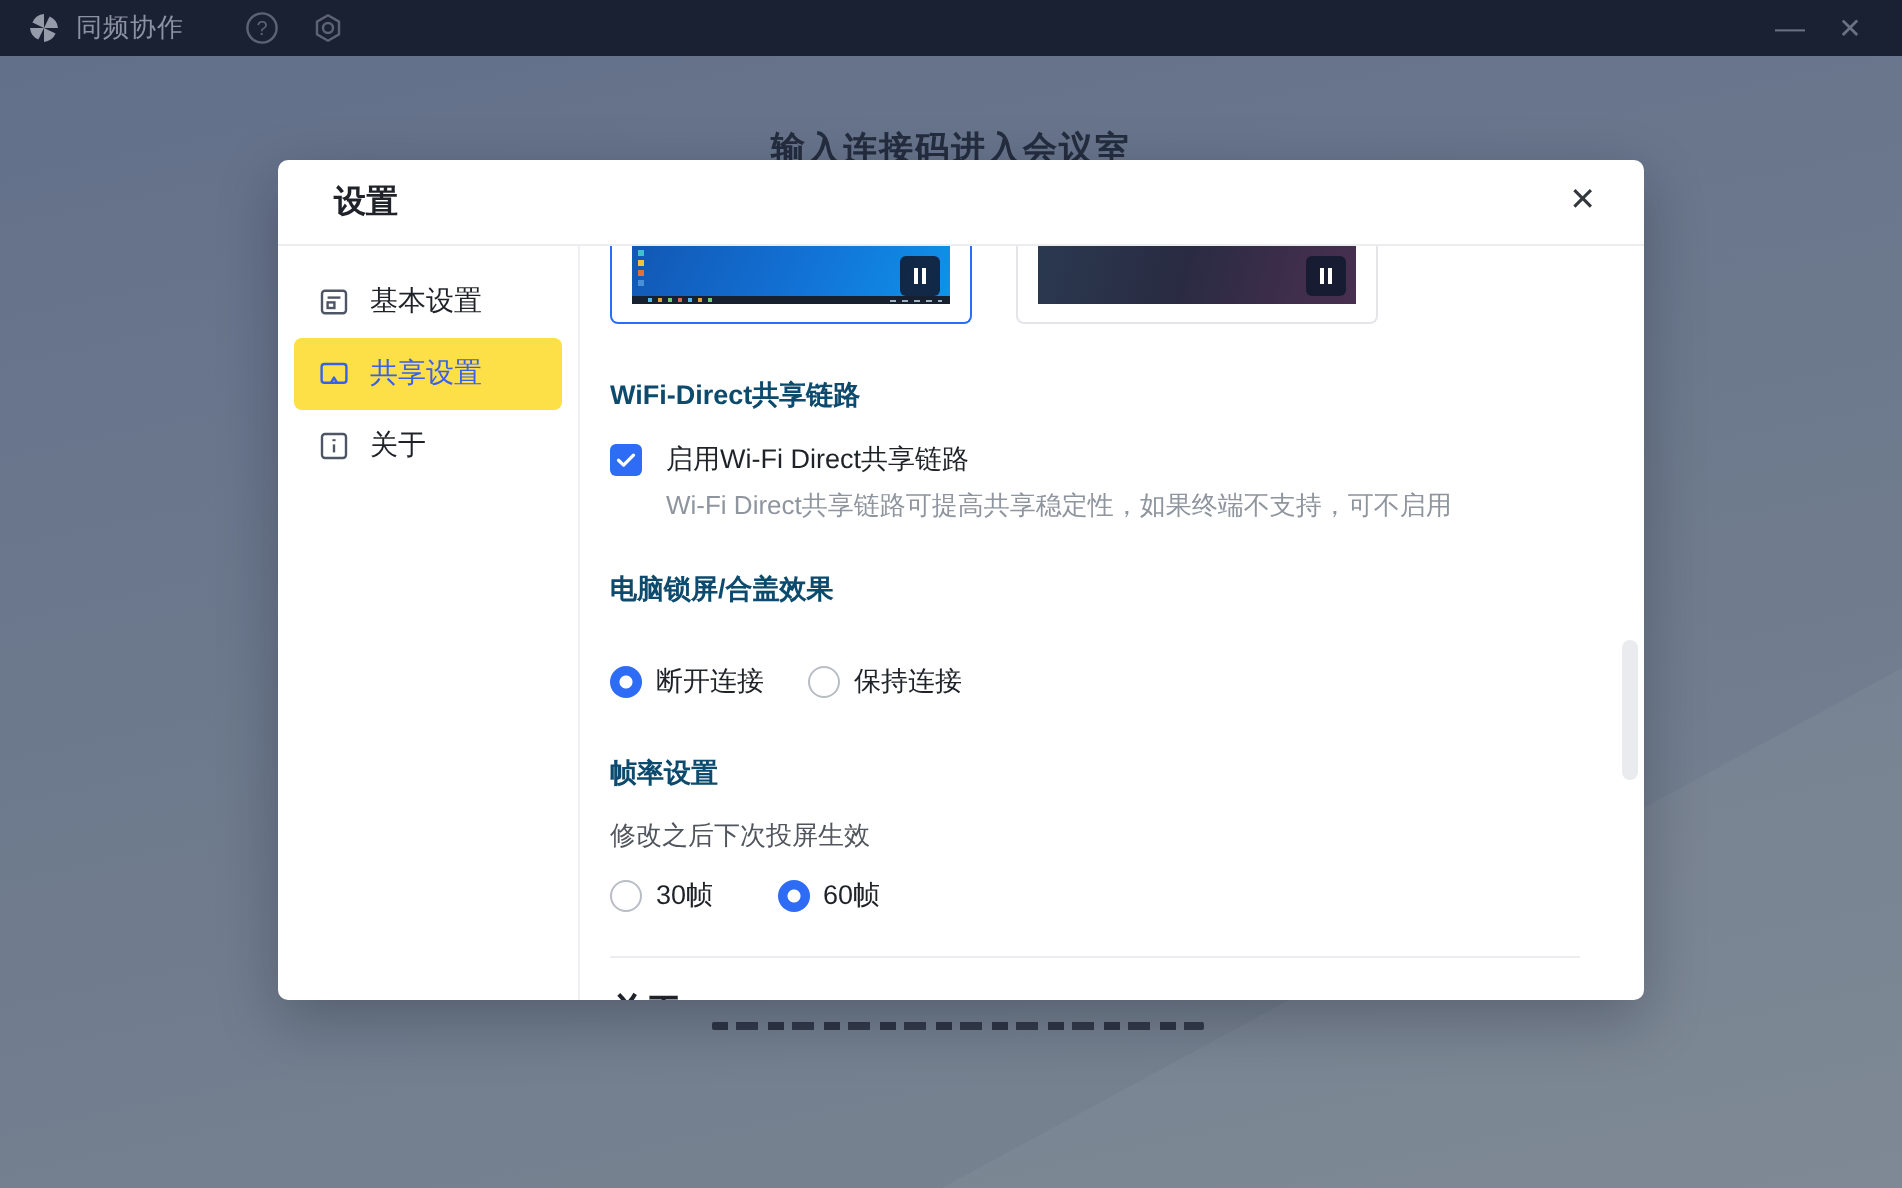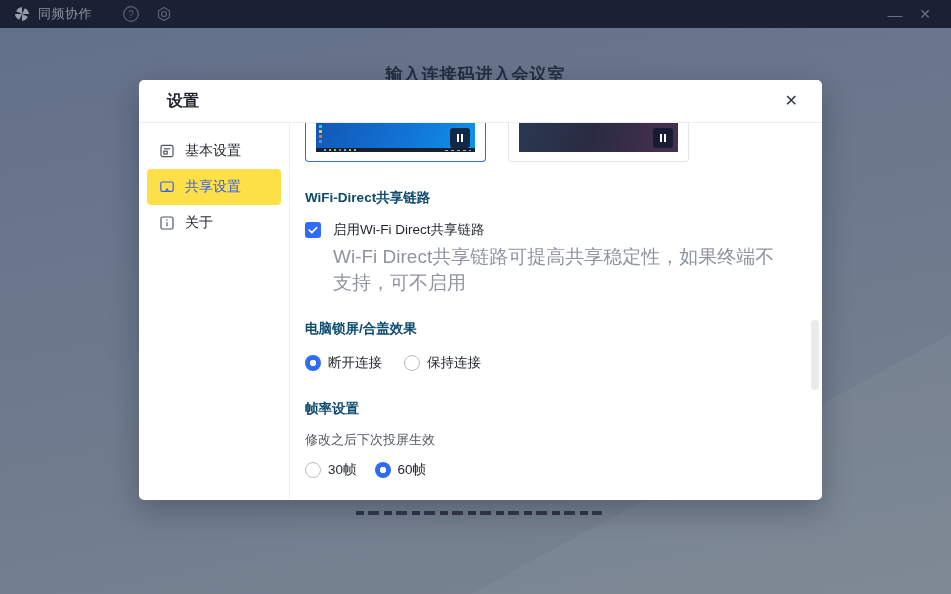--- a/index.html
+++ b/index.html
@@ -68,32 +68,32 @@
        background:repeating-linear-gradient(90deg,#9fb2c4 0 3px,transparent 3px 6px); }
   .pause-btn { position:absolute; right:5px; top:50%; transform:translateY(-50%); width:20px; height:20px;
        background:rgba(17,26,48,.88); border-radius:3px; display:flex; align-items:center; justify-content:center; gap:2px; }
   .pause-btn i { width:2px; height:8px; background:#fff; display:block; }
 
   .sec-heading { margin-top:26px; font-size:13.5px; font-weight:700; color:#0c4a6e; }
   .check-row { margin-top:14px; display:flex; align-items:center; gap:12px; cursor:pointer; }
   .checkbox { width:16px; height:16px; border-radius:3px; background:#2e6cf6; display:flex;
               align-items:center; justify-content:center; }
   .check-label { font-size:13.5px; color:#1f2329; }
-  .check-desc { margin:5px 0 0 28px; font-size:19px; color:#8f959e; }
+  .check-desc { margin:5px 0 0 28px; font-size:13px; color:#8f959e; }
 
   .sec-heading.lock { margin-top:24px; }
-  .radio-row { margin-top:16px; display:flex; align-items:center; gap:22px; }
+  .radio-row { margin-top:28px; display:flex; align-items:center; gap:22px; }
   .radio-item { display:flex; align-items:center; gap:7px; cursor:pointer; }
   .radio { width:16px; height:16px; border-radius:50%; border:1px solid #b9bdc5; background:#fff; }
   .radio.on { border:none; background:radial-gradient(circle, #ffffff 0 3px, #2e6cf6 3.5px 100%); }
   .radio-label { font-size:13.5px; color:#1f2329; }
 
   .sec-heading.fps { margin-top:28px; }
   .note { margin-top:13px; font-size:13px; color:#51565e; }
-  .radio-row.fps { margin-top:12px; gap:18px; }
+  .radio-row.fps { margin-top:12px; gap:32px; }
 
   .divider { margin-top:21px; height:1px; background:#ebedf0; }
   .about-title { margin-top:15px; font-size:18px; font-weight:700; color:#1f2329; }
 
   
   .scroll-thumb { position:absolute; right:3px; top:240px; width:8px; height:70px;
                   background:#e9ebef; border-radius:4px; cursor:pointer; }
 </style>
 </head>
 <body>

